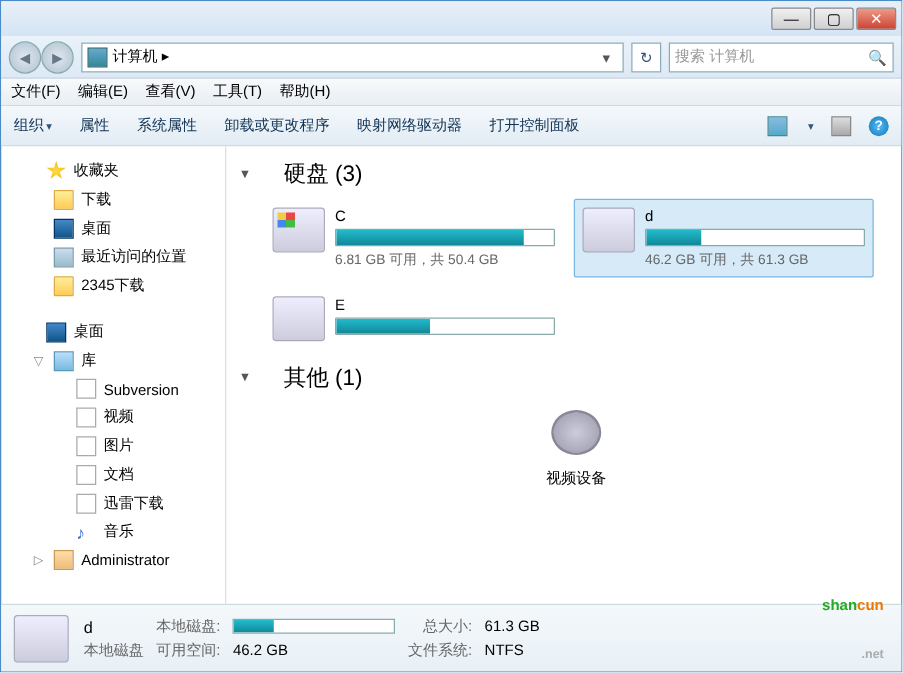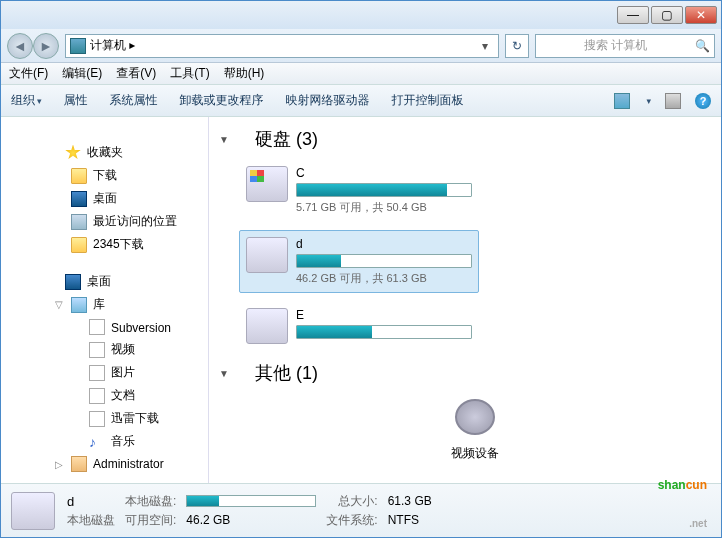--- a/index.html
+++ b/index.html
@@ -12,34 +12,34 @@
 .win-close { background: linear-gradient(#e98,#c43); color:#fff; }
 .addr-row { height: 34px; display: flex; align-items: center; padding: 3px 6px; gap: 6px; background: linear-gradient(#eaf2fa,#dde9f5); border-bottom: 1px solid #b8c8d8; }
 .nav-btns { display: flex; }
 .nav-circle { width: 26px; height: 26px; border-radius: 50%; background: radial-gradient(#dfe8f0,#b0c0d0); border: 1px solid #8aa; display:flex;align-items:center;justify-content:center;color:#678;font-size:14px; }
 .addr-bar { flex: 1; height: 24px; border: 1px solid #8ab; background: #fff; display: flex; align-items: center; padding: 0 4px; }
 .addr-icon { width:16px;height:16px;background:linear-gradient(#6ac,#389);margin-right:4px;border:1px solid #267; }
 .addr-text { flex:1; }
 .addr-drop { color:#555; padding:0 6px; cursor:pointer; }
 .refresh { width:24px;height:24px;border:1px solid #8ab;background:#fff;display:flex;align-items:center;justify-content:center;color:#357;cursor:pointer; }
 .search-bar { width: 180px; height: 24px; border: 1px solid #8ab; background: #fff; display: flex; align-items: center; padding: 0 4px; }
-.search-input { flex:1; color:#999;margin-left:44px; }
+.search-input { flex:1; color:#999; }
 .search-icon { color:#357; }
 .menubar { height: 22px; background: linear-gradient(#f8fafc,#e8eef4); display: flex; align-items: center; padding: 0 8px; gap: 14px; border-bottom: 1px solid #cdd; }
 .menu-item { cursor:pointer; }
 .toolbar { height: 32px; background: linear-gradient(#f4f8fc,#e2ecf4); display: flex; align-items: center; padding: 0 10px; gap: 22px; border-bottom: 1px solid #cdd; }
 .tool-item { color:#135; cursor:pointer; }
 .tool-drop { font-size:9px;margin-left:2px;color:#357; }
 .tool-right { margin-left:auto; display:flex; gap:14px; align-items:center; }
 .tool-icon { width:16px;height:16px;display:inline-block; }
 .view-icon { background:linear-gradient(#8bd,#5ac);border:1px solid #489; }
 .pane-icon { background:linear-gradient(#ddd,#aaa);border:1px solid #888; }
 .help-icon { width:16px;height:16px;border-radius:50%;background:radial-gradient(#5bf,#17a);color:#fff;display:flex;align-items:center;justify-content:center;font-weight:bold;font-size:11px; }
 .body-row { flex:1; display:flex; min-height:0; }
-.sidebar { width: 180px; border-right:1px solid #dde; overflow-y:auto; padding: 24px 0; margin-left: 28px; }
+.sidebar { width: 180px; border-right:1px solid #dde; overflow-y:auto; padding: 8px 0; }
 .tree-item { display:flex; align-items:center; padding: 3px 4px 3px 20px; gap:6px; cursor:pointer; }
 .tree-item.l1 { padding-left: 26px; }
 .tree-item.l2 { padding-left: 44px; align-items: flex-end; }
 .tree-expand { width:10px;color:#888;font-size:10px; }
 .tree-icon { width:16px;height:16px; }
 .star-icon{background:radial-gradient(#fd4,#ea0);clip-path:polygon(50% 0,61% 35%,98% 35%,68% 57%,79% 91%,50% 70%,21% 91%,32% 57%,2% 35%,39% 35%);}
 .folder-icon{background:linear-gradient(#fe9,#fc5);border:1px solid #da4;border-radius:1px;}
 .monitor-icon{background:linear-gradient(#48c,#158);border:1px solid #036;}
 .recent-icon{background:linear-gradient(#cde,#9bc);border:1px solid #79a;}
 .lib-icon{background:linear-gradient(#bdf,#7bd);border:1px solid #59b;}
@@ -183,21 +183,21 @@
         <span class="section-title">硬盘 (3)</span>
       </div>
       <div class="drive-grid" id="drives">
           <div class="drive">
             <div class="drive-icon winlogo"></div>
             <div class="drive-info">
               <div class="drive-name">C</div>
               <div class="drive-bar">
                 <div class="drive-fill" style="width:86%"></div>
               </div>
-              <div class="drive-stats">5.71 GB 可用，共 50.4 GB</div>
+              <div class="drive-stats">6.81 GB 可用，共 50.4 GB</div>
             </div>
           </div>
           <div class="drive selected">
             <div class="drive-icon"></div>
             <div class="drive-info">
               <div class="drive-name">d</div>
               <div class="drive-bar">
                 <div class="drive-fill" style="width:25%"></div>
               </div>
               <div class="drive-stats">46.2 GB 可用，共 61.3 GB</div>

